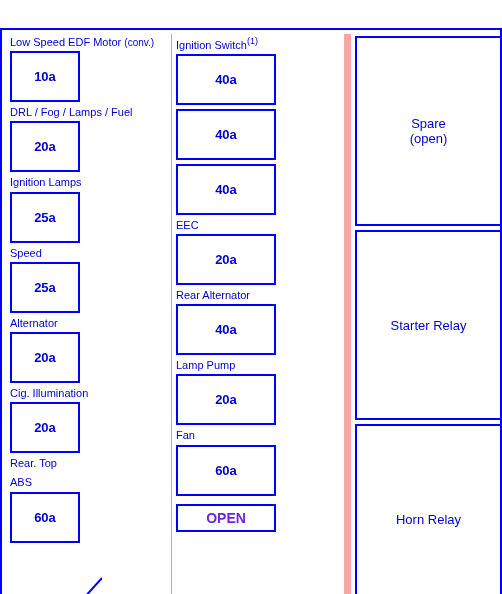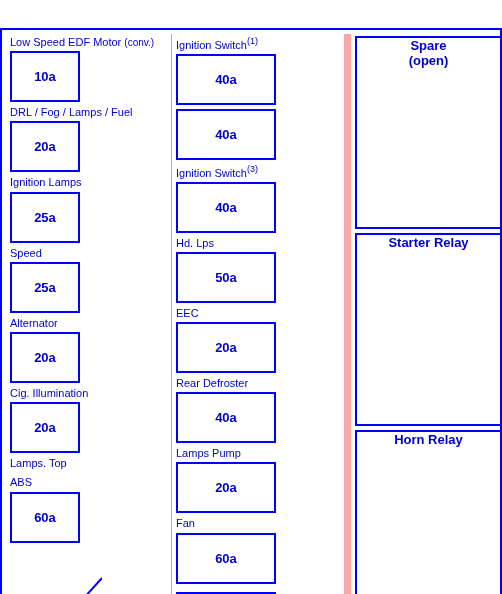--- a/index.html
+++ b/index.html
@@ -97,38 +97,38 @@
       text-align: center;
       display: inline-block;
     }
     .fuse-box-wide {
       min-width: 100px;
     }
     .relay-item {
       border: 2px solid #00f;
       color: #0000cc;
       font-size: 13px;
-      font-weight: bold;
+      font-weight: normal;
       text-align: center;
       display: flex;
-      align-items: flex-start;
+      align-items: center;
       justify-content: center;
       flex: 1;
       margin-bottom: 4px;
     }
     .relay-item:last-child {
       margin-bottom: 0;
     }
     .sup {
       font-size: 9px;
       vertical-align: super;
     }
     .open-fuse {
       border: 2px solid #00f;
-      color: #a16207;
+      color: #6d28d9;
       font-size: 14px;
       font-weight: bold;
       padding: 4px 20px;
       text-align: center;
       display: inline-block;
       margin-top: 4px;
       min-width: 100px;
     }
   </style>
 </head>
@@ -162,58 +162,51 @@
       </div>
       <div class="fuse-item">
         <div class="fuse-label">Alternator</div>
         <div class="fuse-box">20a</div>
       </div>
       <div class="fuse-item">
         <div class="fuse-label">Cig. Illumination</div>
         <div class="fuse-box">20a</div>
       </div>
       <div class="fuse-item">
-        <div class="fuse-label">Lamps. Top</div>
+        <div class="fuse-label">Rear. Top</div>
       </div>
       <div class="fuse-item">
         <div class="fuse-label">ABS</div>
         <div class="fuse-box">60a</div>
       </div>
     </div>
 
     <div class="col-mid">
       <div class="fuse-item">
         <div class="fuse-label">
           <span>Ignition Switch</span><span class="sup">(1)</span>
         </div>
         <div class="fuse-box fuse-box-wide">40a</div>
       </div>
       <div class="fuse-item">
         <div class="fuse-box fuse-box-wide">40a</div>
       </div>
       <div class="fuse-item">
-        <div class="fuse-label">
-          <span>Ignition Switch</span><span class="sup">(3)</span>
-        </div>
-        <div class="fuse-box fuse-box-wide">40a</div>
-      </div>
-      <div class="fuse-item">
-        <div class="fuse-label">Hd. Lps</div>
-        <div class="fuse-box fuse-box-wide">50a</div>
+        <div class="fuse-box fuse-box-wide">40a</div>
       </div>
       <div class="fuse-item">
         <div class="fuse-label">EEC</div>
         <div class="fuse-box fuse-box-wide">20a</div>
       </div>
       <div class="fuse-item">
-        <div class="fuse-label">Rear Defroster</div>
-        <div class="fuse-box fuse-box-wide">40a</div>
-      </div>
-      <div class="fuse-item">
-        <div class="fuse-label">Lamps Pump</div>
+        <div class="fuse-label">Rear Alternator</div>
+        <div class="fuse-box fuse-box-wide">40a</div>
+      </div>
+      <div class="fuse-item">
+        <div class="fuse-label">Lamp Pump</div>
         <div class="fuse-box fuse-box-wide">20a</div>
       </div>
       <div class="fuse-item">
         <div class="fuse-label">Fan</div>
         <div class="fuse-box fuse-box-wide">60a</div>
       </div>
       <div class="fuse-item">
         <div class="open-fuse">OPEN</div>
       </div>
     </div>

